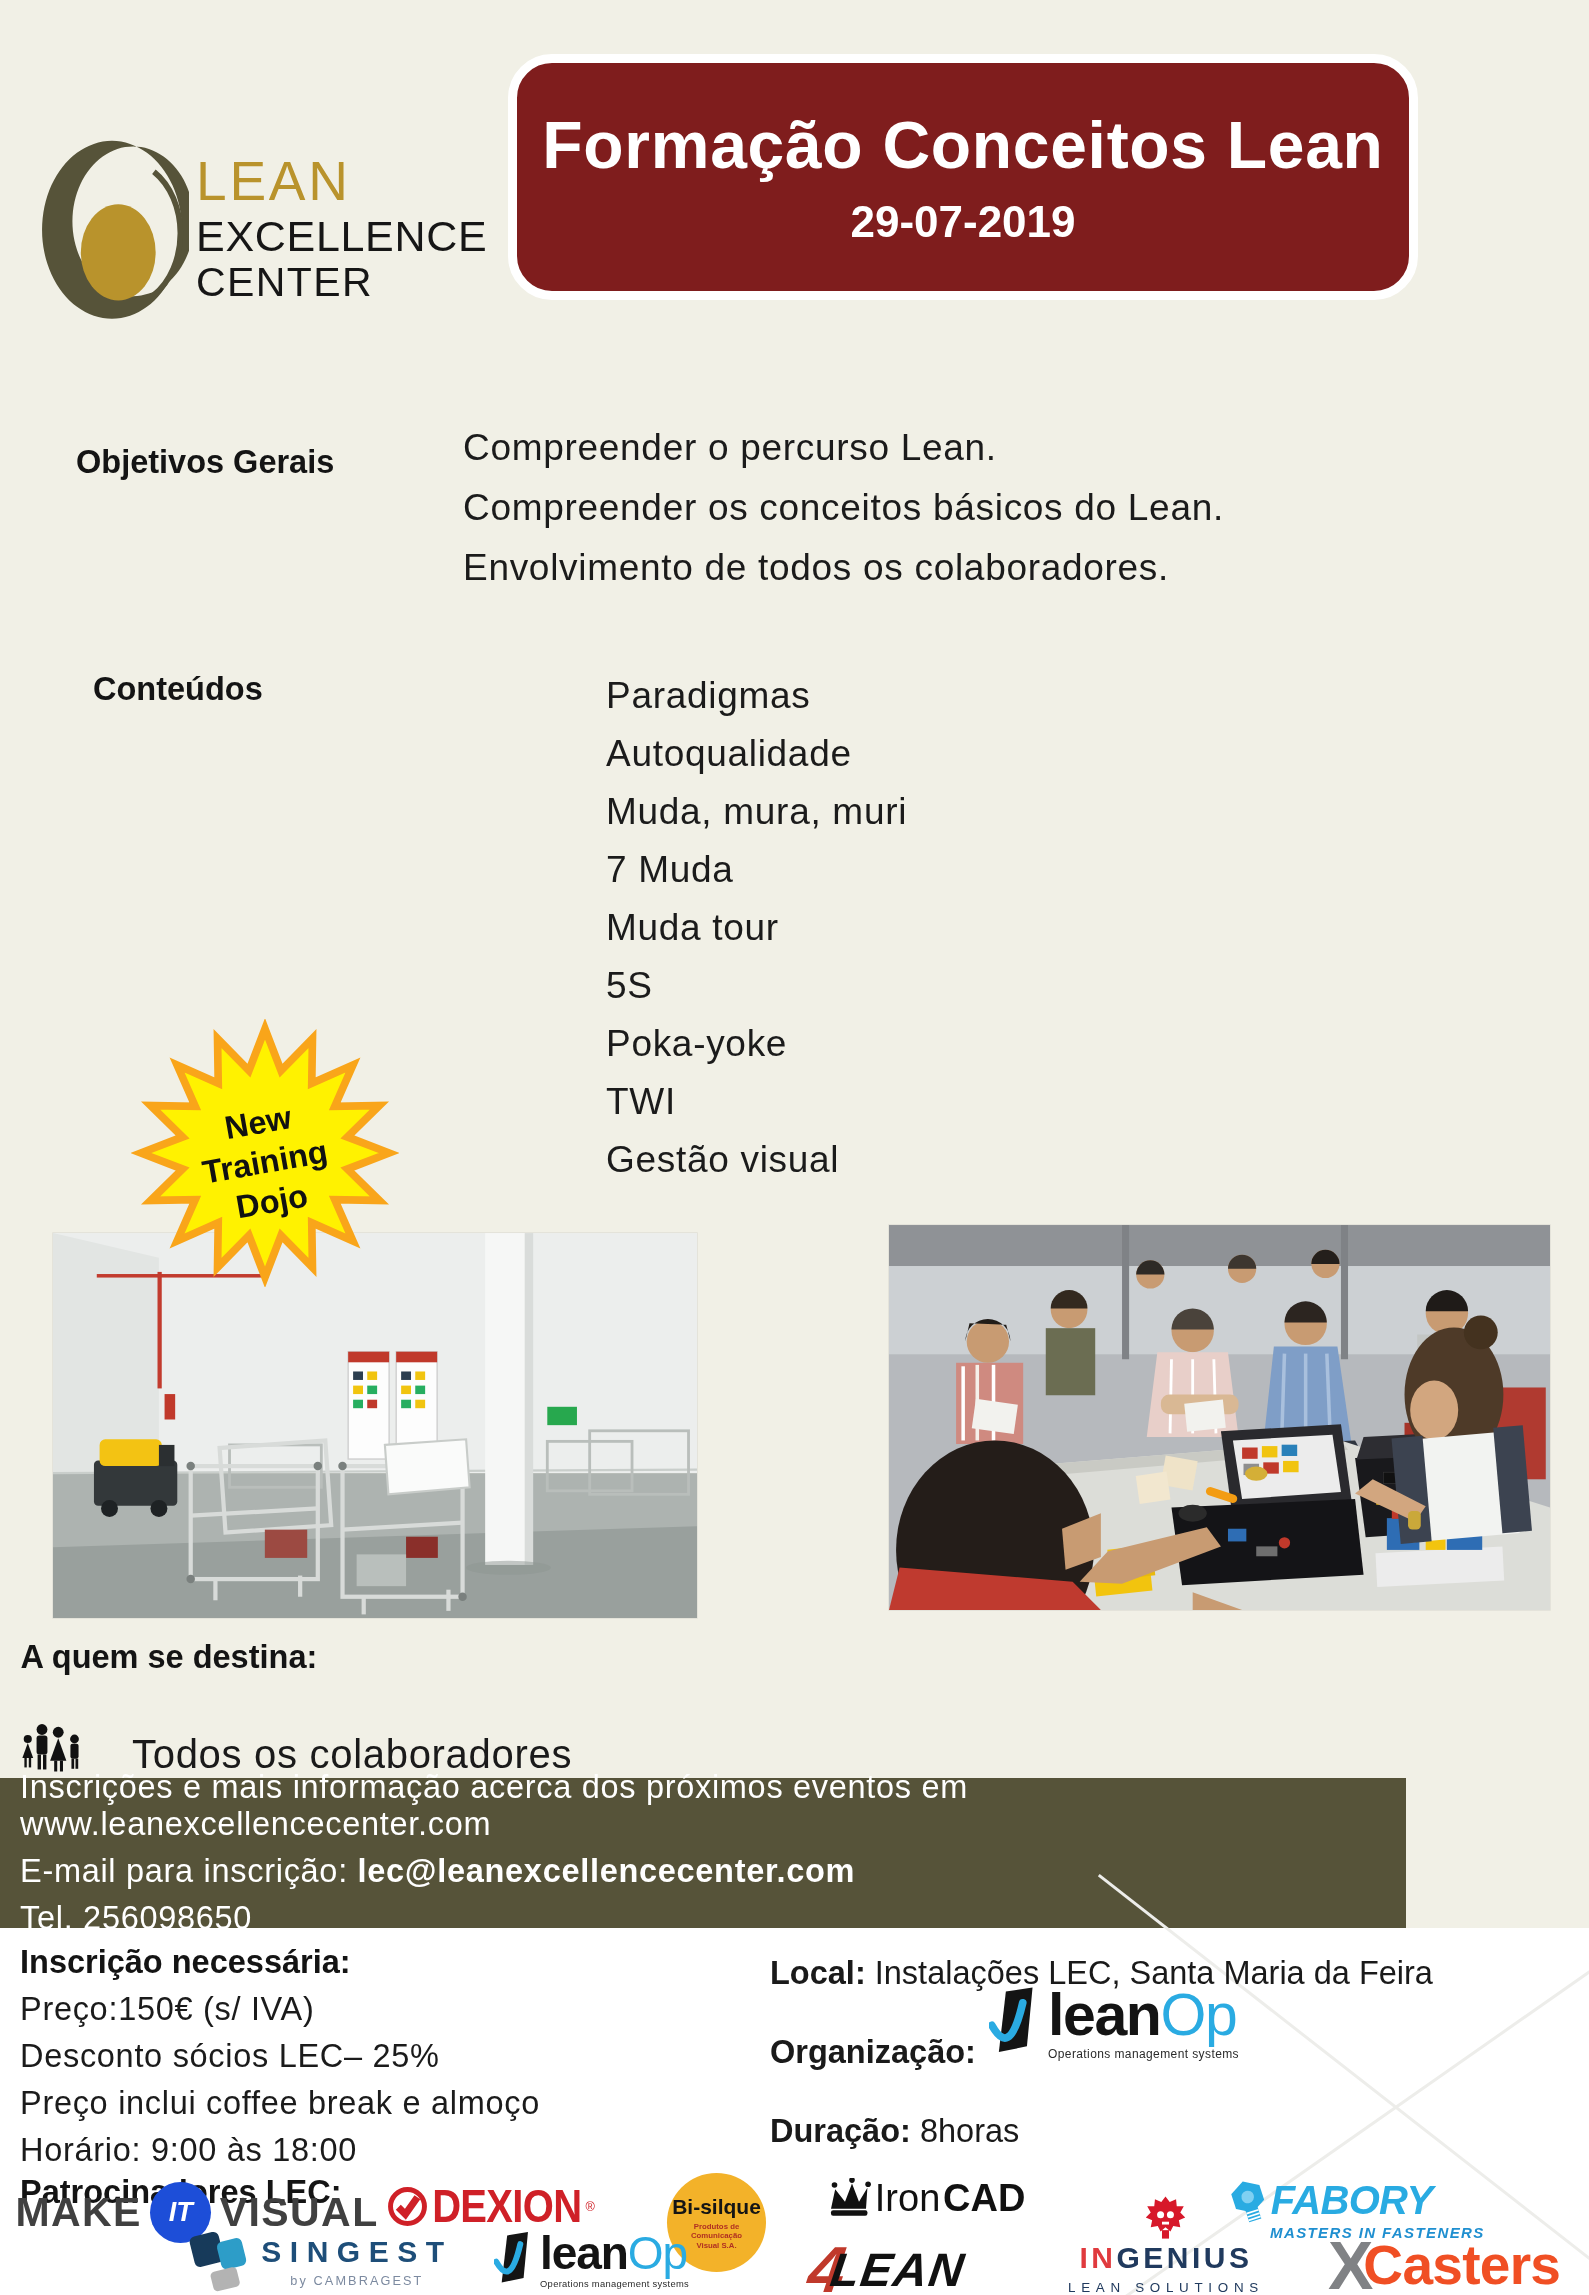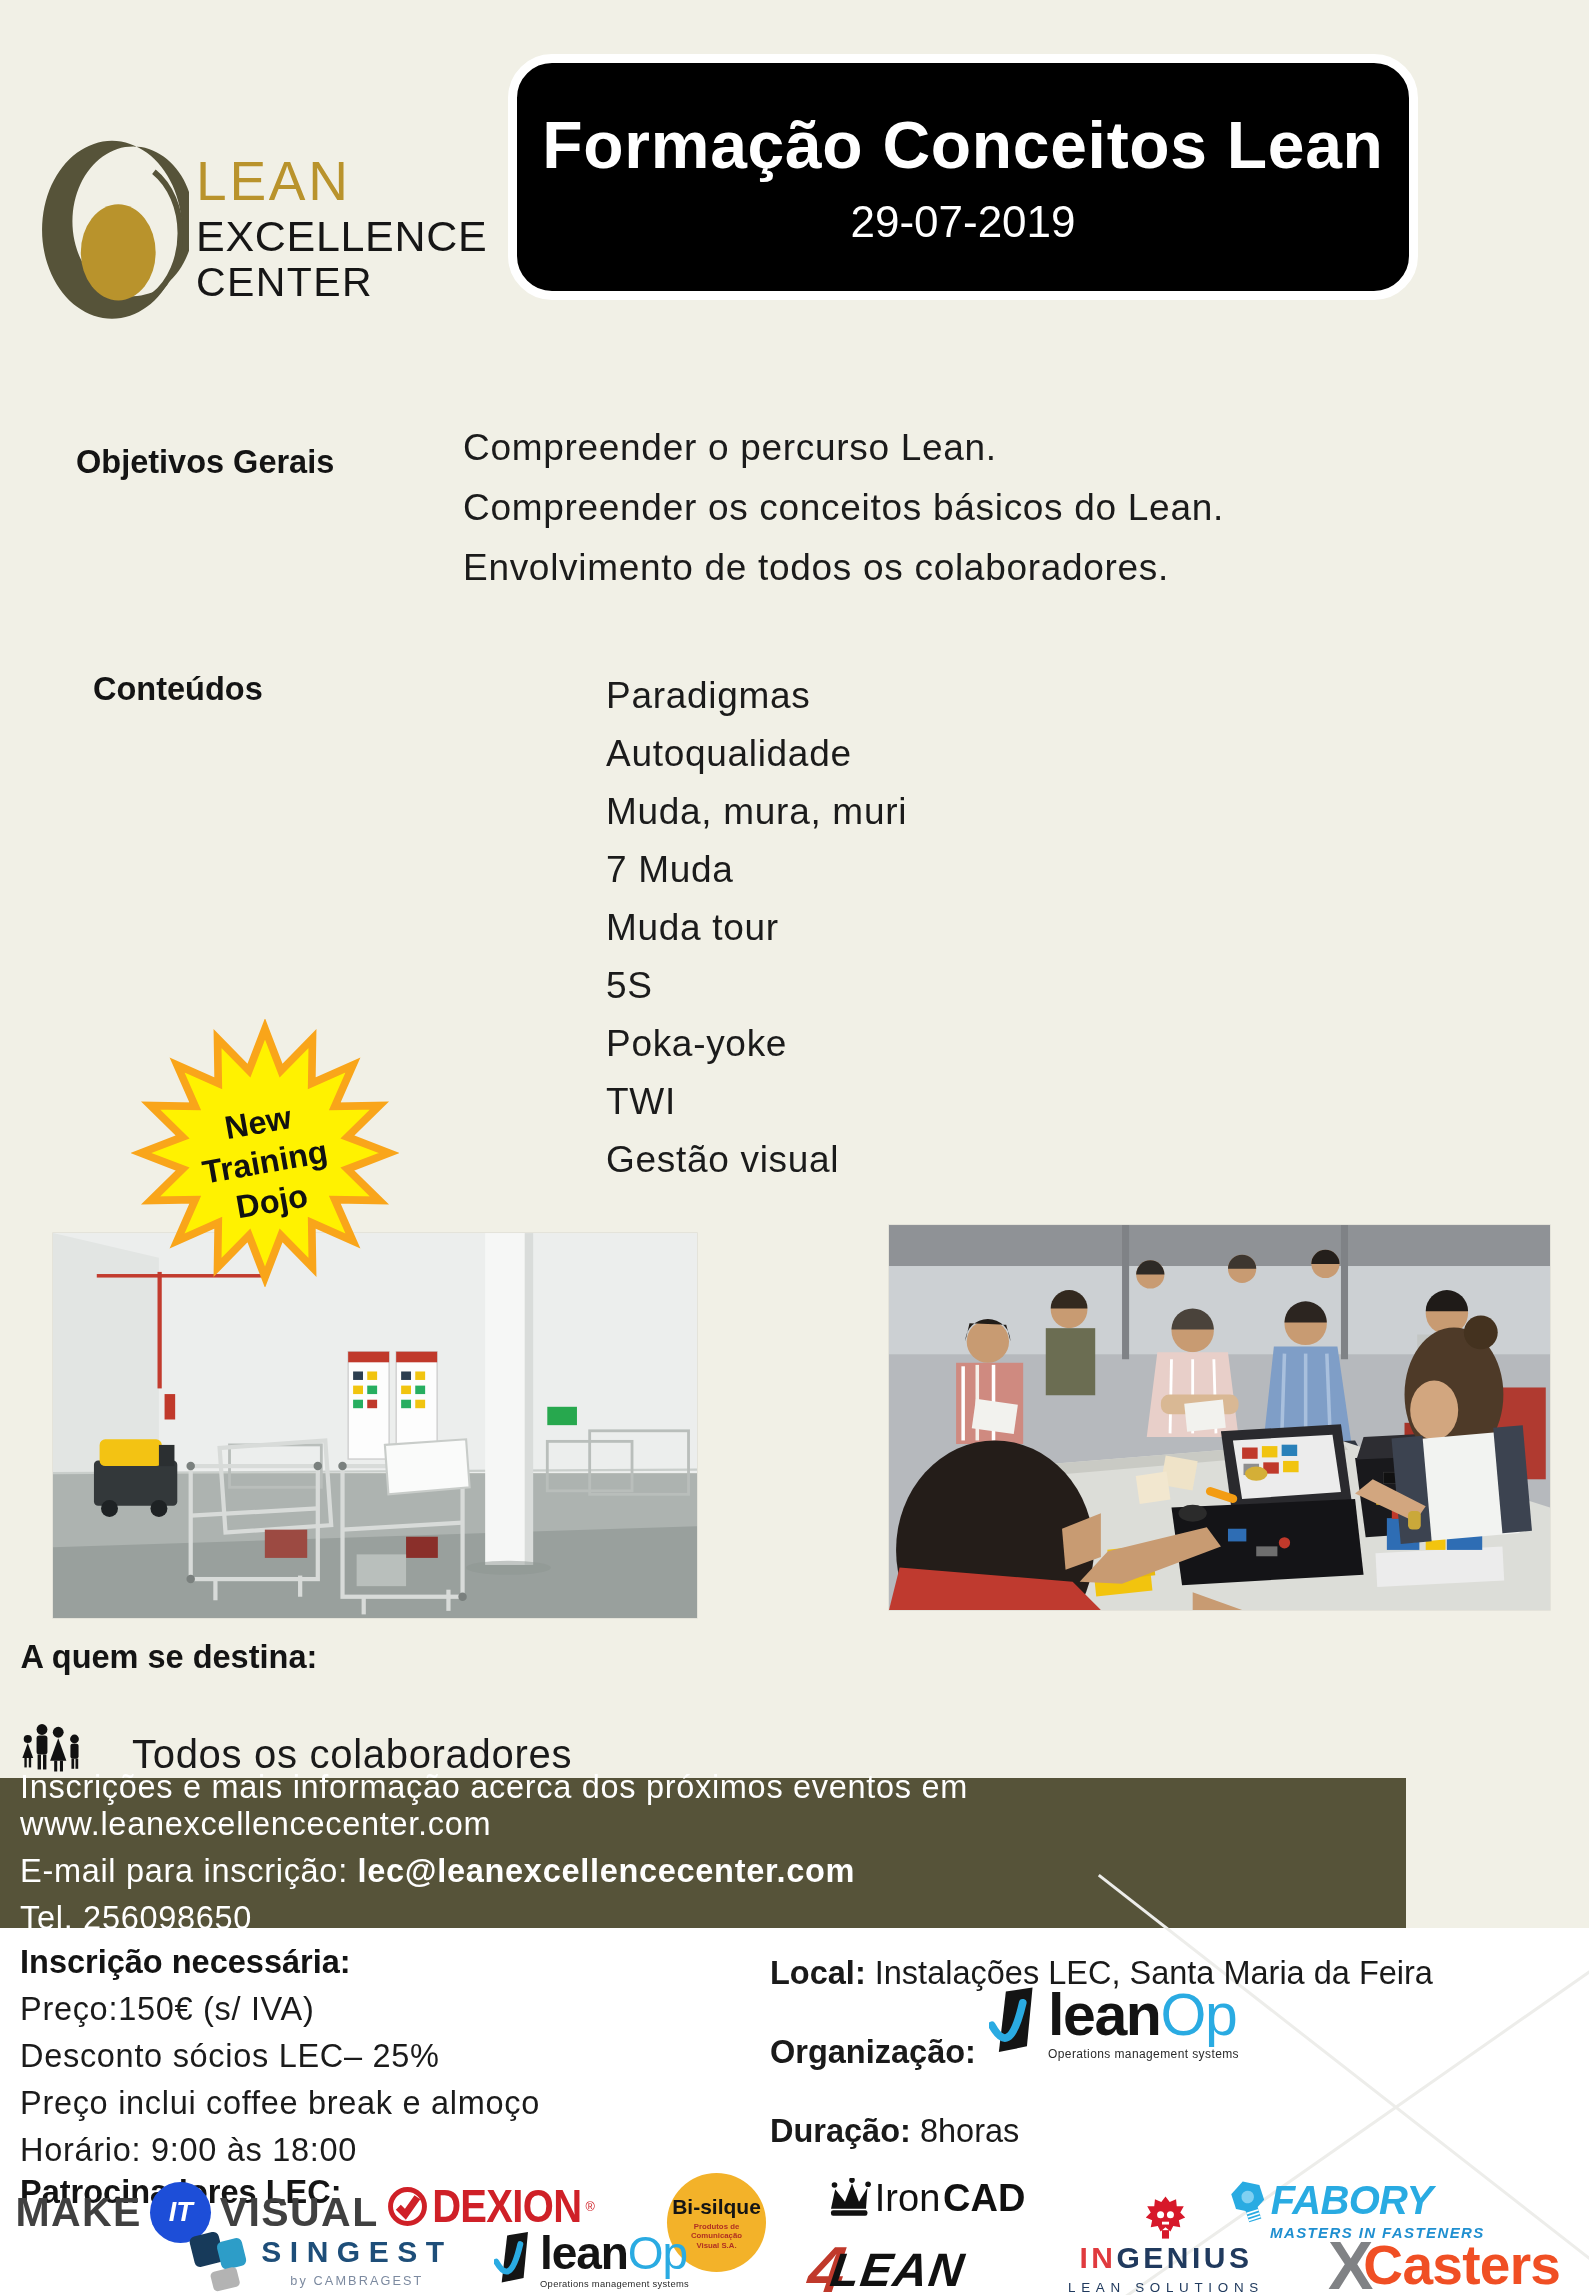--- a/index.html
+++ b/index.html
@@ -9,26 +9,26 @@
   }
   .abs{position:absolute;}
 
   
   .lec-logo-text{left:196px;top:154px;line-height:1;}
   .lec-lean{font-size:55px;letter-spacing:2.8px;color:#b9932c;}
   .lec-exc{font-size:43px;letter-spacing:0.7px;color:#161616;margin-top:5.7px;}
   .lec-ctr{font-size:41px;letter-spacing:1.4px;color:#161616;margin-top:4.2px;}
 
   .title-banner{
-    left:508px;top:54px;width:910px;height:246px;background:#000000;
+    left:508px;top:54px;width:910px;height:246px;background:#7f1d1d;
     border:9.2px solid #ffffff;border-radius:44px;box-sizing:border-box;
     display:flex;flex-direction:column;align-items:center;justify-content:center;
   }
   .title-banner .t1{color:#fff;font-size:66px;font-weight:700;letter-spacing:0.7px;}
-  .title-banner .t2{color:#fff;font-size:44px;font-weight:400;margin-top:14px;}
+  .title-banner .t2{color:#fff;font-size:44px;font-weight:700;margin-top:14px;}
 
   
   .h-bold{font-size:32.5px;font-weight:700;color:#141414;}
   .body-line{font-size:37px;letter-spacing:0.7px;color:#1b1b1b;}
   .obj-lines{left:463px;top:418px;line-height:60px;}
   .cont-list{left:606px;top:667px;line-height:58px;}
 
   
   .starburst{left:131px;top:1019px;width:268px;height:268px;z-index:5;}
   .star-text{

